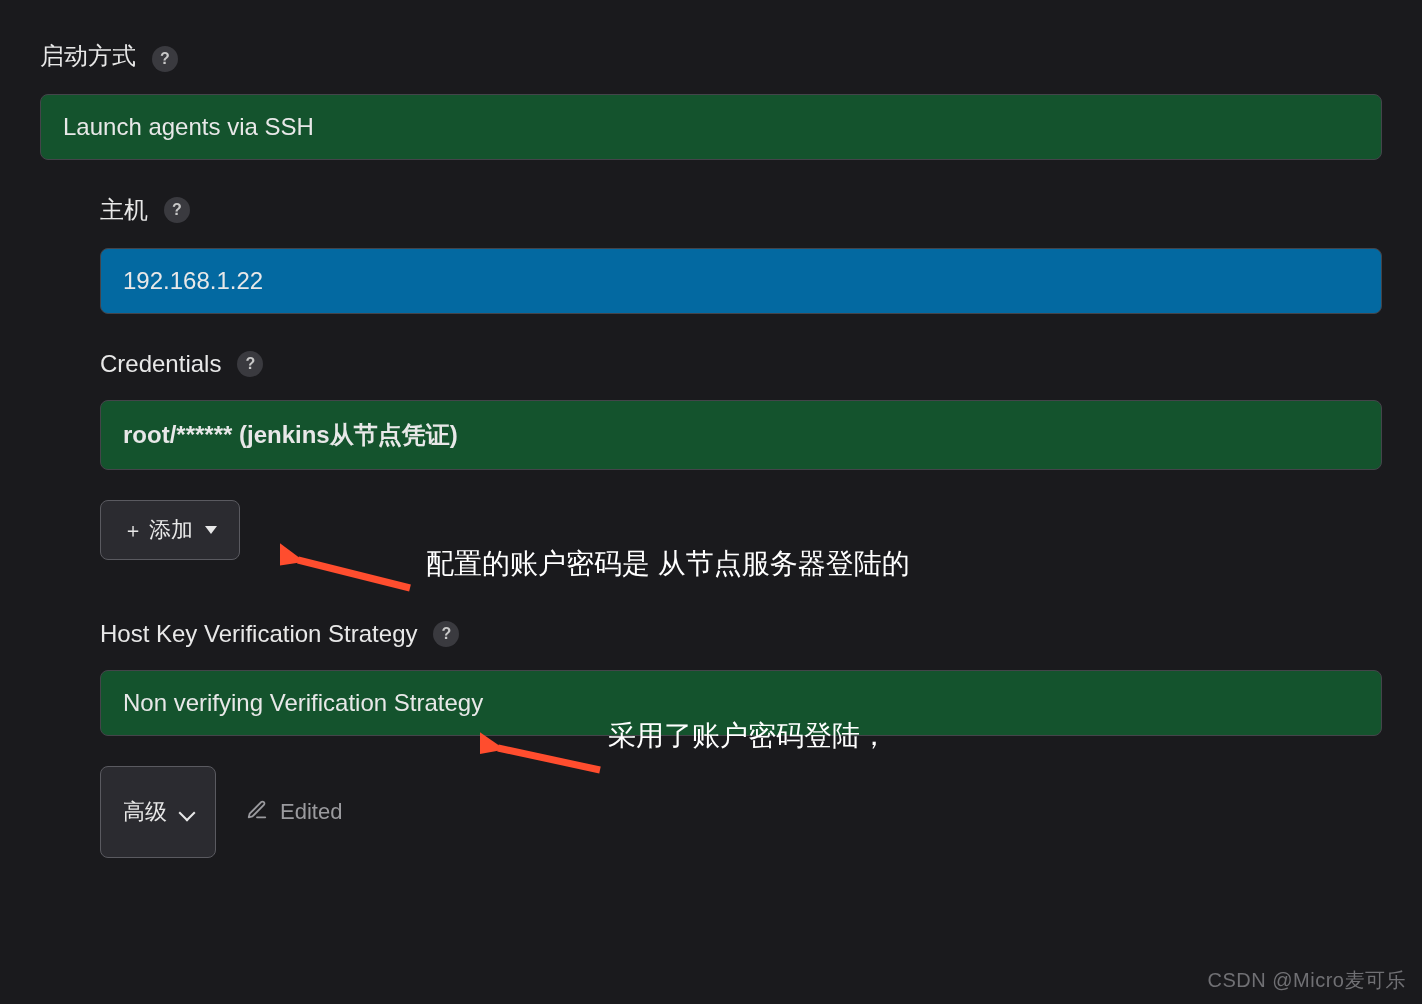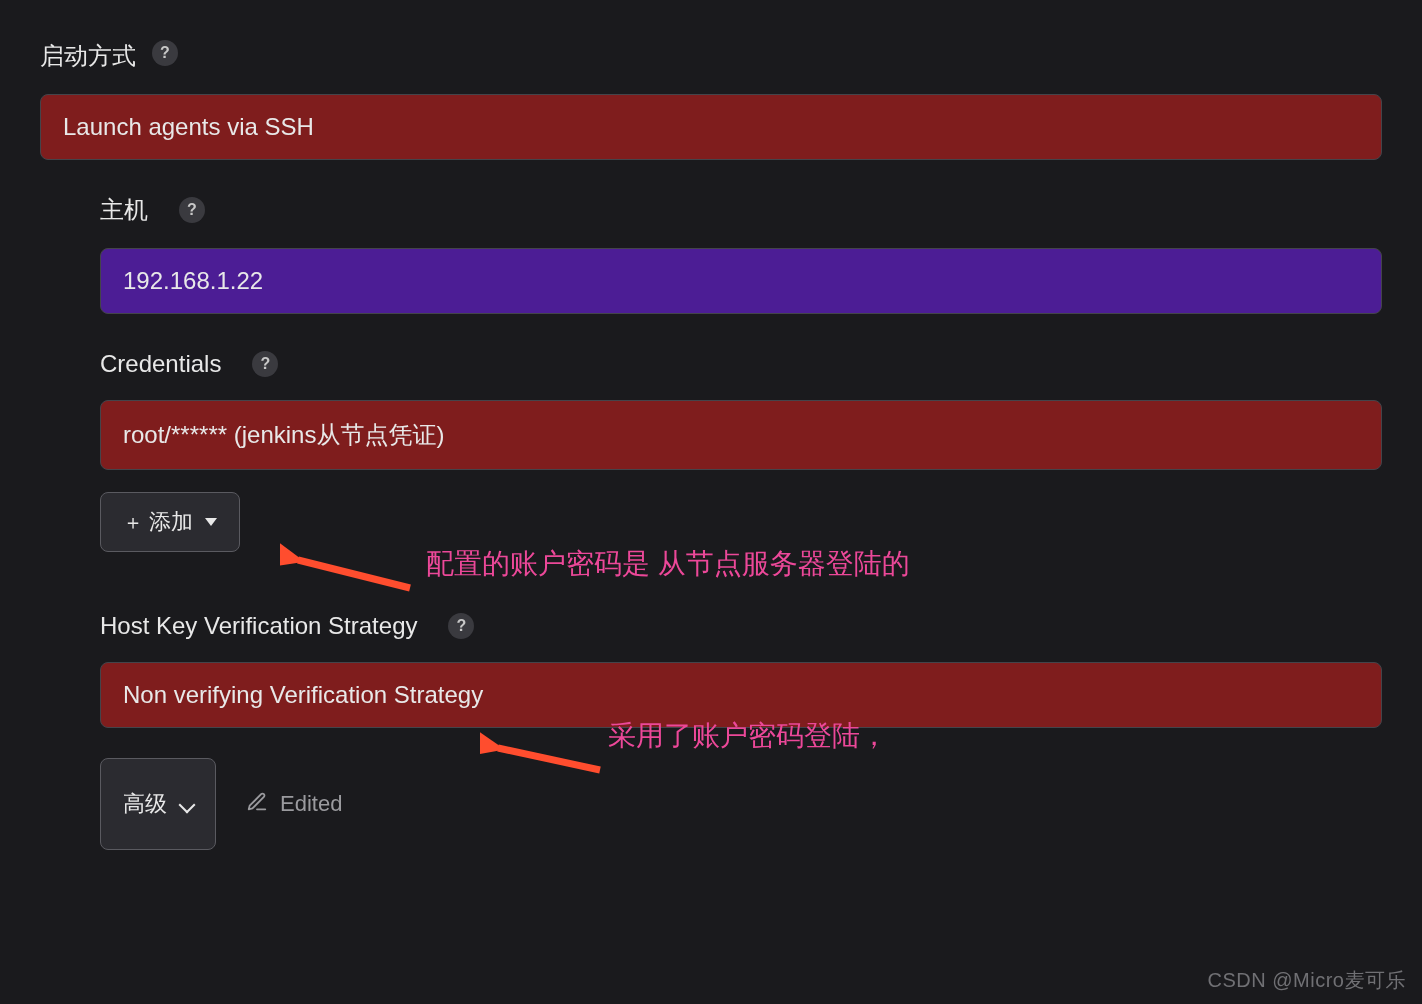--- a/index.html
+++ b/index.html
@@ -14,64 +14,64 @@
       width: 1422px;
       height: 1004px;
       overflow: hidden;
       position: relative;
     }
     .container {
       padding: 40px 40px 40px 40px;
     }
     .row-label {
       display: flex;
-      align-items: flex-start;
+      align-items: flex-end;
       gap: 16px;
       margin-bottom: 22px;
       font-size: 24px;
       font-weight: 500;
     }
     .help-badge {
       width: 26px;
       height: 26px;
       border-radius: 50%;
       background: #3a3a3f;
       color: #c8c8c8;
       display: inline-flex;
       align-items: center;
       justify-content: center;
       font-size: 16px;
       font-weight: 600;
       cursor: pointer;
     }
     .field-select {
-      background: #7f1d1d;
+      background: #14532d;
       border: 1px solid #44444a;
       border-radius: 8px;
       padding: 18px 22px;
       font-size: 24px;
       font-weight: 400;
       color: #e8e8e8;
       width: 100%;
       margin-bottom: 34px;
       cursor: pointer;
     }
     .sub-section {
       padding-left: 60px;
     }
     .sub-label {
       display: flex;
       align-items: center;
-      gap: 31px;
+      gap: 16px;
       margin-bottom: 22px;
       font-size: 24px;
       font-weight: 500;
     }
     .field-input {
-      background: #4c1d95;
+      background: #0369a1;
       border: 1px solid #44444a;
       border-radius: 8px;
       padding: 18px 22px;
       font-size: 24px;
       color: #e8e8e8;
       width: 100%;
       margin-bottom: 36px;
     }
     .add-button {
       background: #2b2b30;
@@ -142,21 +142,21 @@
       gap: 12px;
       color: #9a9a9e;
       font-size: 22px;
     }
     .pencil-icon {
       width: 22px;
       height: 22px;
     }
     .annotation {
       position: absolute;
-      color: #ec4899;
+      color: #ffffff;
       font-size: 28px;
       line-height: 1.55;
       pointer-events: none;
     }
     .arrow {
       position: absolute;
       pointer-events: none;
     }
     .watermark {
       position: absolute;
@@ -186,21 +186,21 @@
       <span class="help-badge">?</span>
     </div>
     <div class="field-input">
       <span>192.168.1.22</span>
     </div>
 
     <div class="sub-label">
       <span>Credentials</span>
       <span class="help-badge">?</span>
     </div>
-    <div class="field-select" style="margin-bottom:22px;">
+    <div class="field-select" style="margin-bottom:30px;font-weight:bold;">
       <span>root/****** (jenkins从节点凭证)</span>
     </div>
     <div class="add-button">
       <span class="plus">＋</span>
       <span>添加</span>
       <span class="caret-down"></span>
     </div>
 
     <div class="sub-label">
       <span>Host Key Verification Strategy</span>

